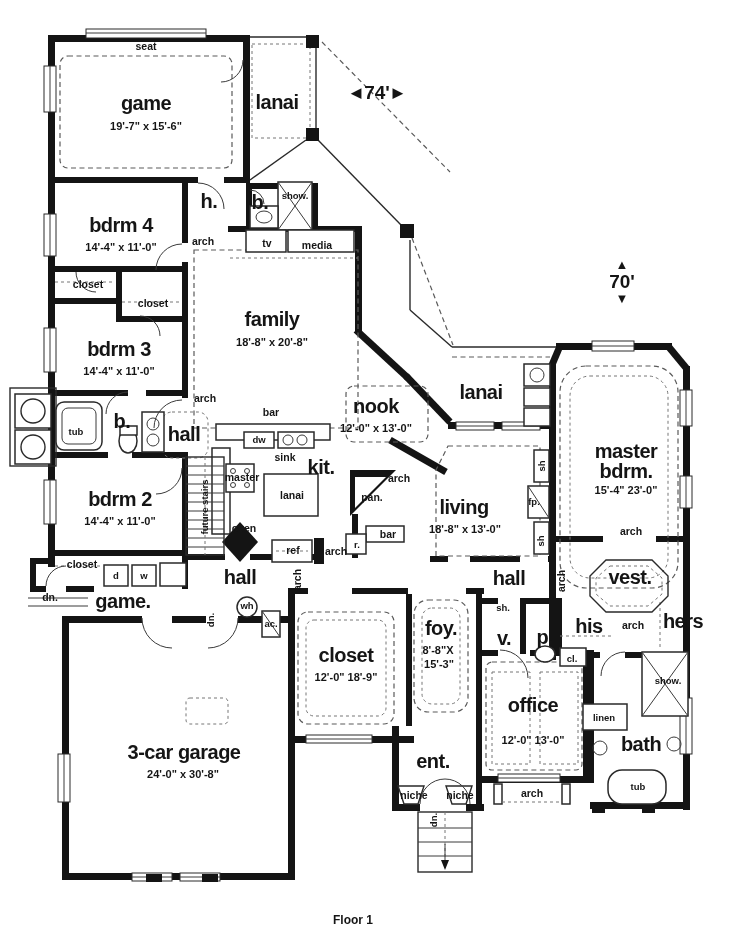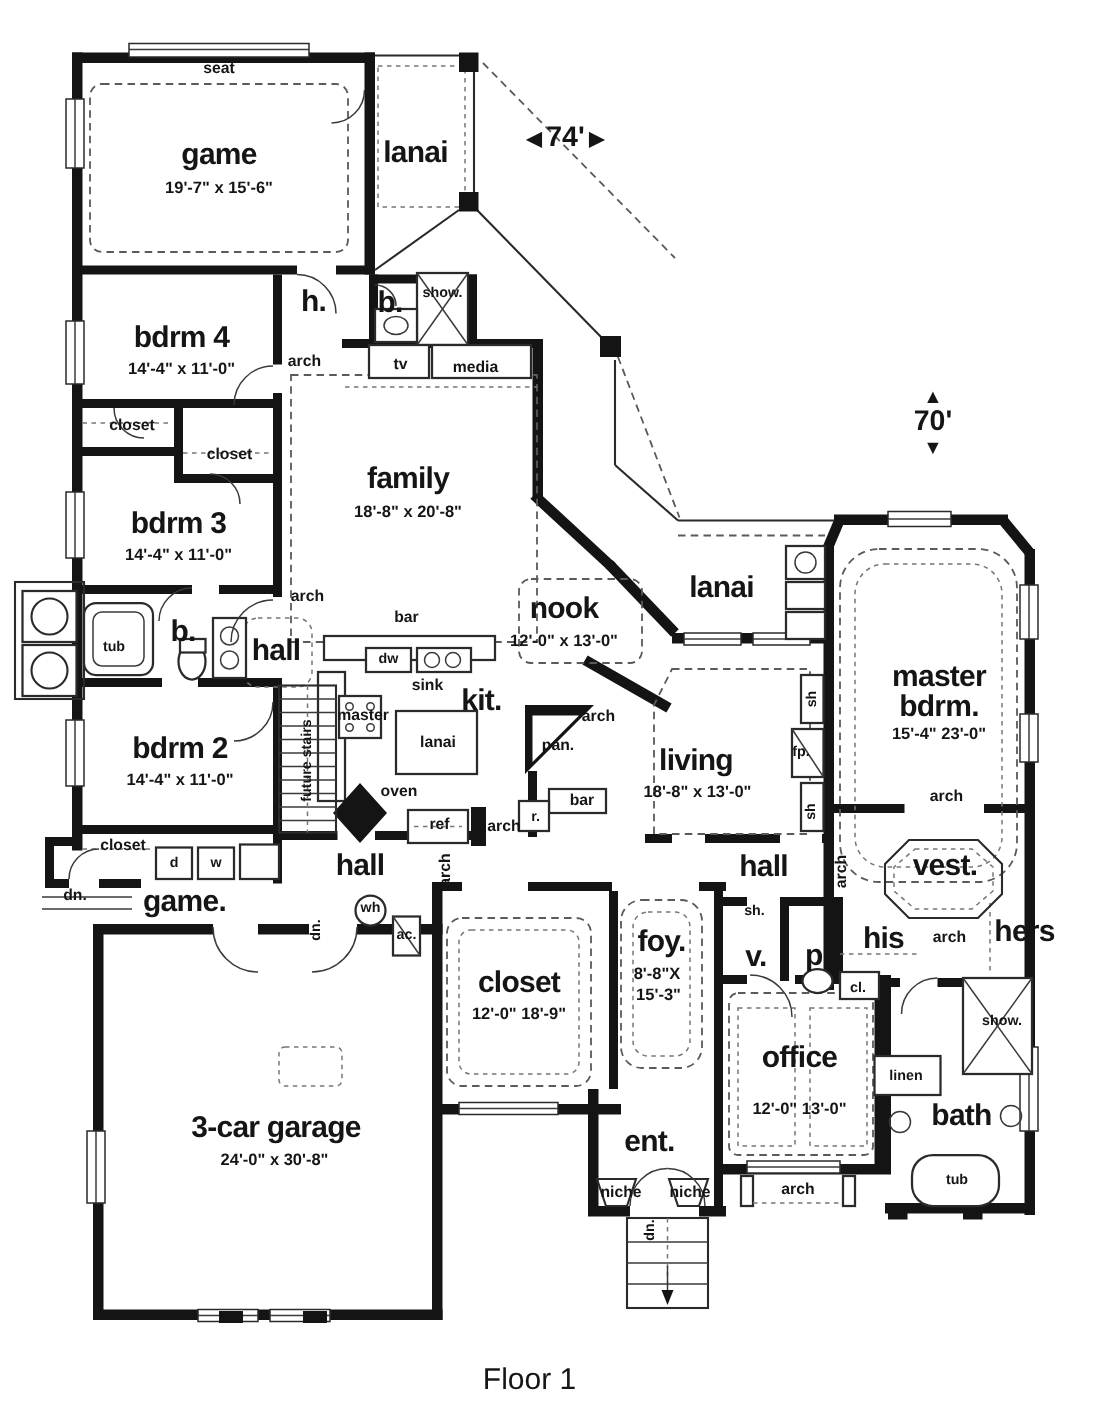--- a/index.html
+++ b/index.html
@@ -9,21 +9,21 @@
   .lbl{position:absolute;transform:translate(-50%,-50%);white-space:nowrap;
        color:#151515;text-align:center;line-height:1;}
   .rm{font-weight:700;font-size:20px;letter-spacing:-.5px;}
   .dim{font-weight:700;font-size:11px;}
   .sm{font-weight:700;font-size:10.5px;}
   .xs{font-weight:700;font-size:9.5px;}
   .rot{transform:translate(-50%,-50%) rotate(-90deg);}
   .marker{font-weight:700;font-size:19px;display:flex;align-items:center;gap:3px;}
   .marker .tri{font-size:13px;}
   .markerV{flex-direction:column;gap:1px;}
-  .floor{font-weight:400;font-size:20px;}
+  .floor{font-weight:700;font-size:12px;}
   
   .w{fill:#141414;}
   .tn{stroke:#2a2a2a;stroke-width:1.4;fill:none;}
   .tn2{stroke:#3a3a3a;stroke-width:1;fill:none;}
   .ln{stroke:#141414;stroke-width:7;fill:none;}
   .ds{stroke:#5a5a5a;stroke-width:1.2;fill:none;stroke-dasharray:5 3.5;}
   .ds2{stroke:#777;stroke-width:1;fill:none;stroke-dasharray:3 3;}
   .win{fill:#fff;stroke:#2a2a2a;stroke-width:1;}
   .fx{fill:#fff;stroke:#2a2a2a;stroke-width:1.5;}
   .blk{fill:#141414;}
@@ -401,21 +401,21 @@
 <div class="lbl xs" style="left:76px;top:432px">tub</div>
 <div class="lbl sm" style="left:271px;top:412px">bar</div>
 <div class="lbl xs" style="left:259px;top:440px">dw</div>
 <div class="lbl sm" style="left:285px;top:457px">sink</div>
 <div class="lbl sm" style="left:242px;top:477px">master</div>
 <div class="lbl sm" style="left:292px;top:495px">lanai</div>
 <div class="lbl sm" style="left:372px;top:497px">pan.</div>
 <div class="lbl sm" style="left:399px;top:478px">arch</div>
 <div class="lbl sm" style="left:388px;top:534px">bar</div>
 <div class="lbl xs" style="left:357px;top:545px">r.</div>
-<div class="lbl sm" style="left:266px;top:528px">oven</div>
+<div class="lbl sm" style="left:244px;top:528px">oven</div>
 <div class="lbl sm" style="left:293px;top:550px">ref</div>
 <div class="lbl sm" style="left:336px;top:551px">arch</div>
 <div class="lbl xs rot" style="left:205px;top:507px">future stairs</div>
 <div class="lbl sm" style="left:82px;top:564px">closet</div>
 <div class="lbl xs" style="left:116px;top:576px">d</div>
 <div class="lbl xs" style="left:144px;top:576px">w</div>
 <div class="lbl sm" style="left:50px;top:597px">dn.</div>
 <div class="lbl xs" style="left:247px;top:606px">wh</div>
 <div class="lbl xs" style="left:271px;top:624px">ac.</div>
 <div class="lbl xs rot" style="left:211px;top:620px">dn.</div>

